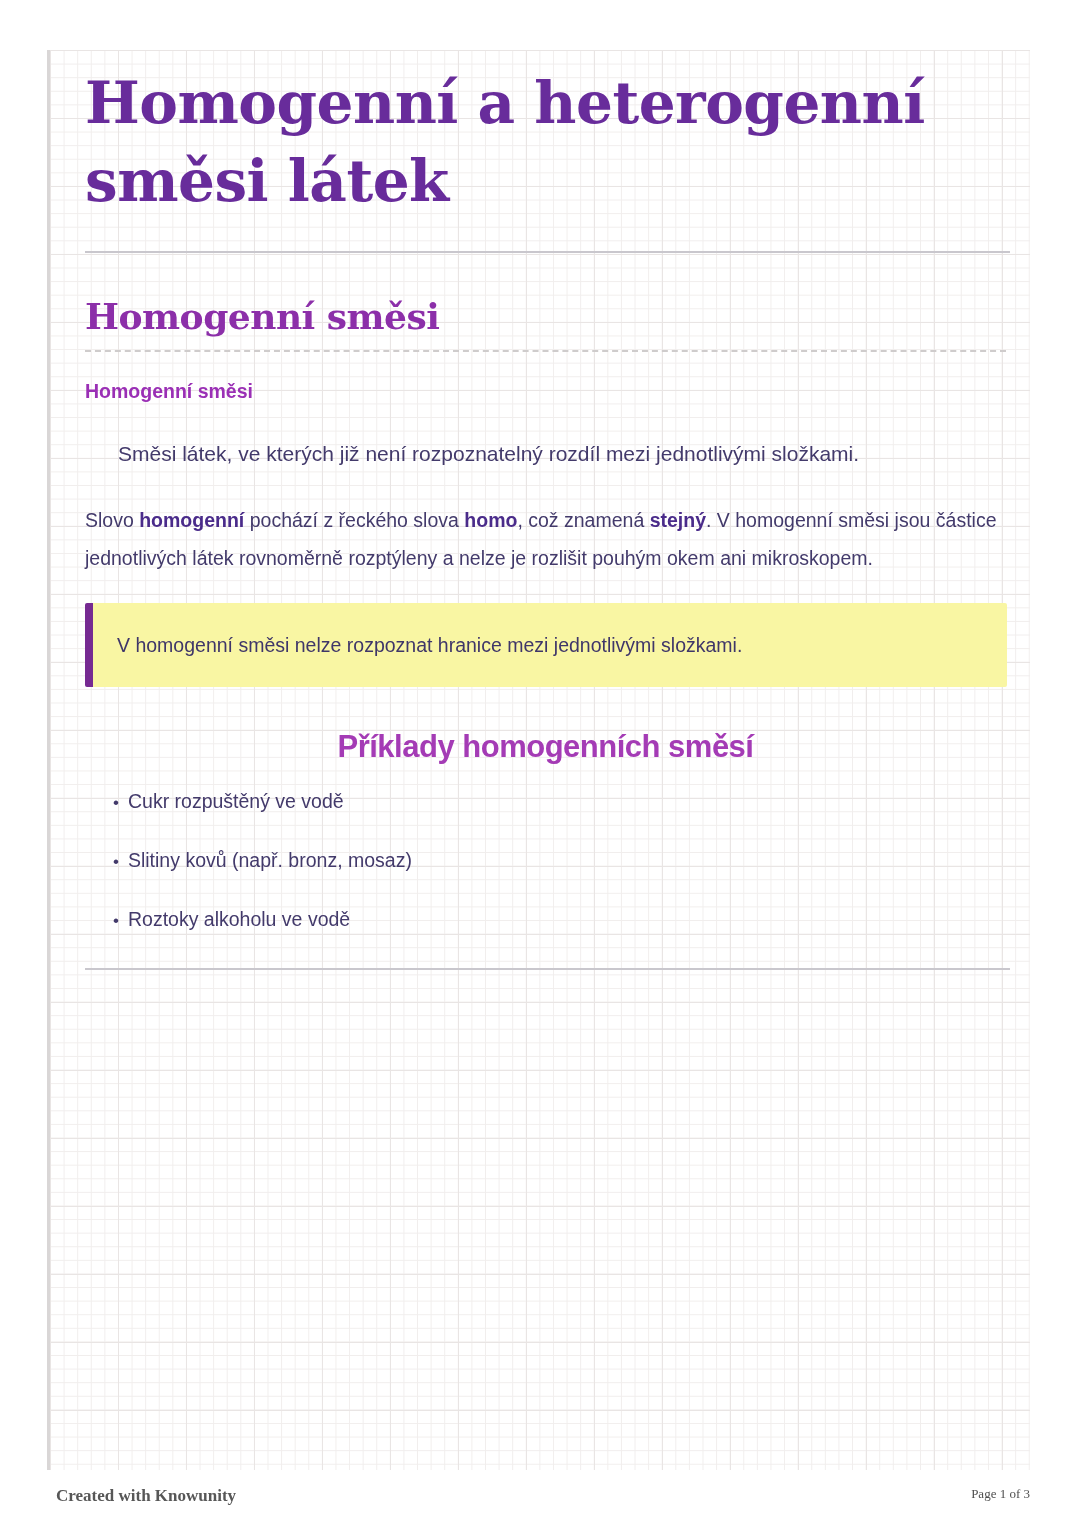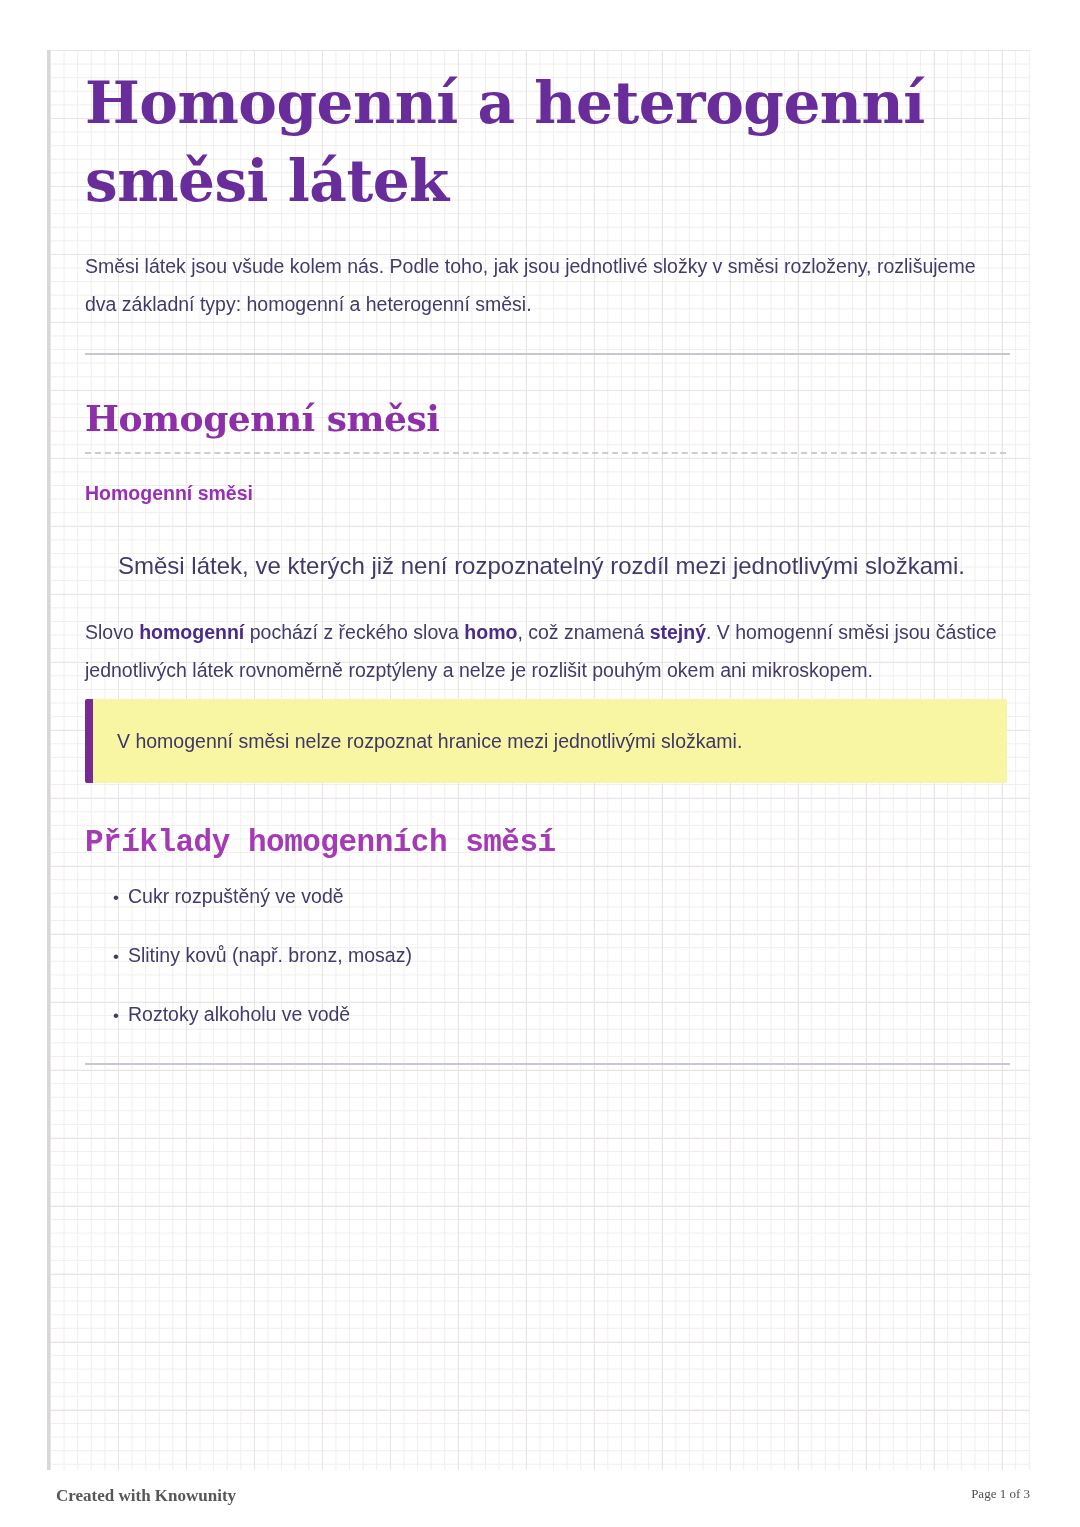--- a/index.html
+++ b/index.html
@@ -59,55 +59,56 @@
     border-bottom: 2px dashed #cfcccc;
     letter-spacing: -0.5px;
   }
   p.sub-heading {
     margin-top: 28px;
     font-size: 19.5px;
     font-weight: bold;
     color: #9a2fb5;
   }
   p.definition-quote {
-    margin-top: 42px;
+    margin-top: 32px;
     padding-left: 33px;
-    font-size: 24px;
+    font-size: 21px;
     line-height: 38px;
     color: #433a6b;
     max-width: 900px;
   }
   p.rich-para {
     margin-top: 28px;
     font-size: 19.5px;
     line-height: 38px;
     color: #433a6b;
     max-width: 920px;
   }
   .bold-inline { font-weight: bold; color: #4a2b8a; }
   .callout {
-    margin-top: 10px;
+    margin-top: 26px;
     width: 922px;
     background: #f9f6a3;
     border-left: 8px solid #762a92;
     border-radius: 2px;
     padding: 32px 24px;
   }
   .callout-text {
     font-size: 19.5px;
     color: #3f3669;
     line-height: 20px;
   }
   h3.examples-heading {
     margin-top: 42px;
-    font-family: Liberation Mono, monospace;
+    font-family: Liberation Sans, sans-serif;
     font-weight: bold;
     font-size: 31px;
     color: #a43bb5;
     letter-spacing: -0.5px;
+    text-align: center;
   }
   ul.example-list {
     margin-top: 26px;
     list-style: none;
   }
   ul.example-list li {
     margin-bottom: 37px;
     padding-left: 28px;
     font-size: 19.5px;
     color: #433a6b;
@@ -142,21 +143,20 @@
 </style>
 </head>
 <body>
 
 <div class="sheet">
   <div class="content">
 
     <h1 class="doc-title">Homogenní a heterogenní směsi látek</h1>
 
 
-    <p class="body-text">Směsi látek jsou všude kolem nás. Podle toho, jak jsou jednotlivé složky v směsi rozloženy, rozlišujeme dva základní typy: homogenní a heterogenní směsi.</p>
 
     <hr class="divider">
 
     <h2 class="section-heading">Homogenní směsi</h2>
 
     <p class="sub-heading">Homogenní směsi</p>
 
     <p class="definition-quote">Směsi látek, ve kterých již není rozpoznatelný rozdíl mezi jednotlivými složkami.</p>
 
     <p class="rich-para"><span>Slovo </span><span class="bold-inline">homogenní</span><span> pochází z řeckého slova </span><span class="bold-inline">homo</span><span>, což znamená </span><span class="bold-inline">stejný</span><span>. V homogenní směsi jsou částice jednotlivých látek rovnoměrně rozptýleny a nelze je rozlišit pouhým okem ani mikroskopem.</span></p>

